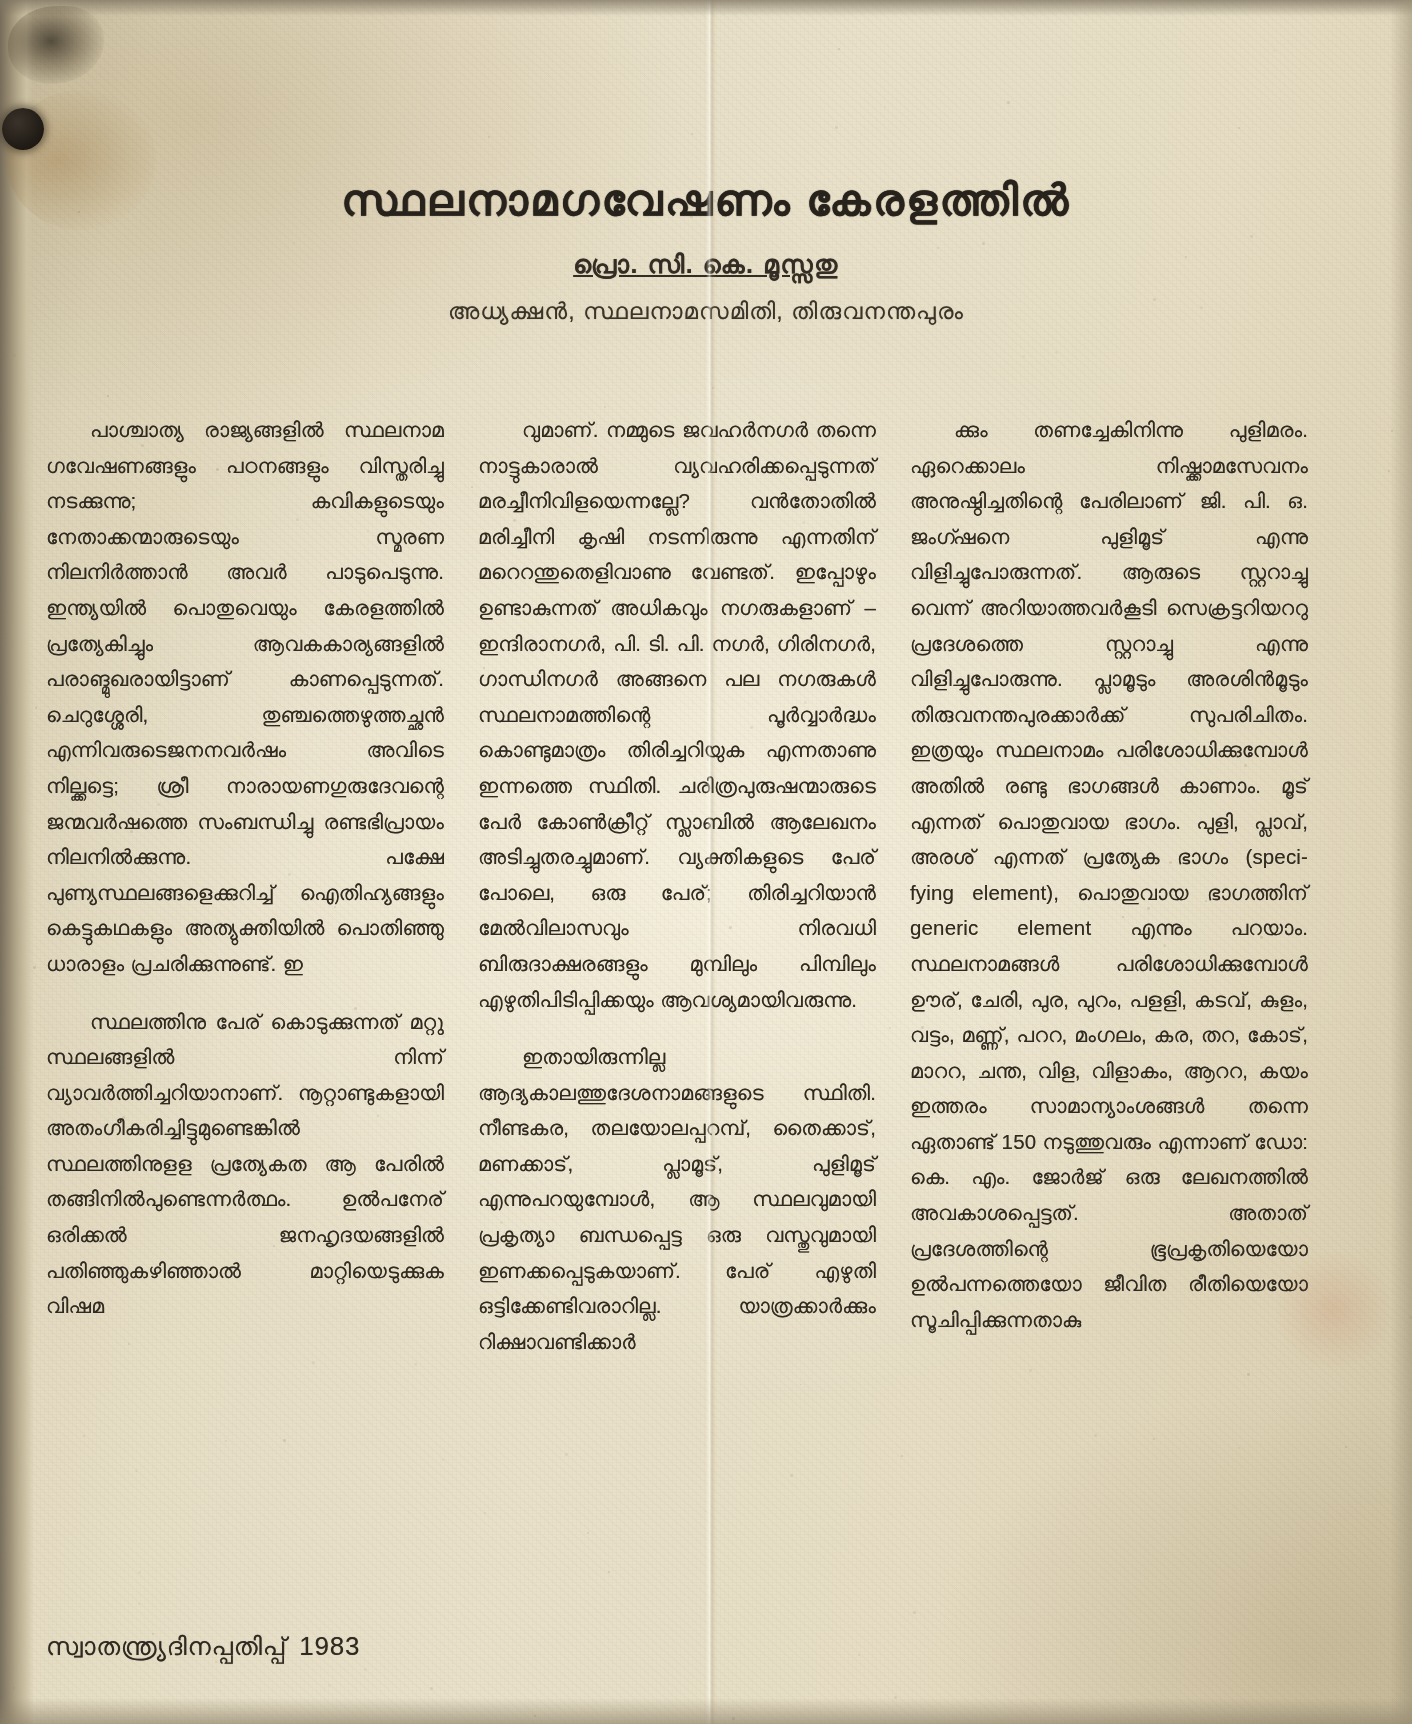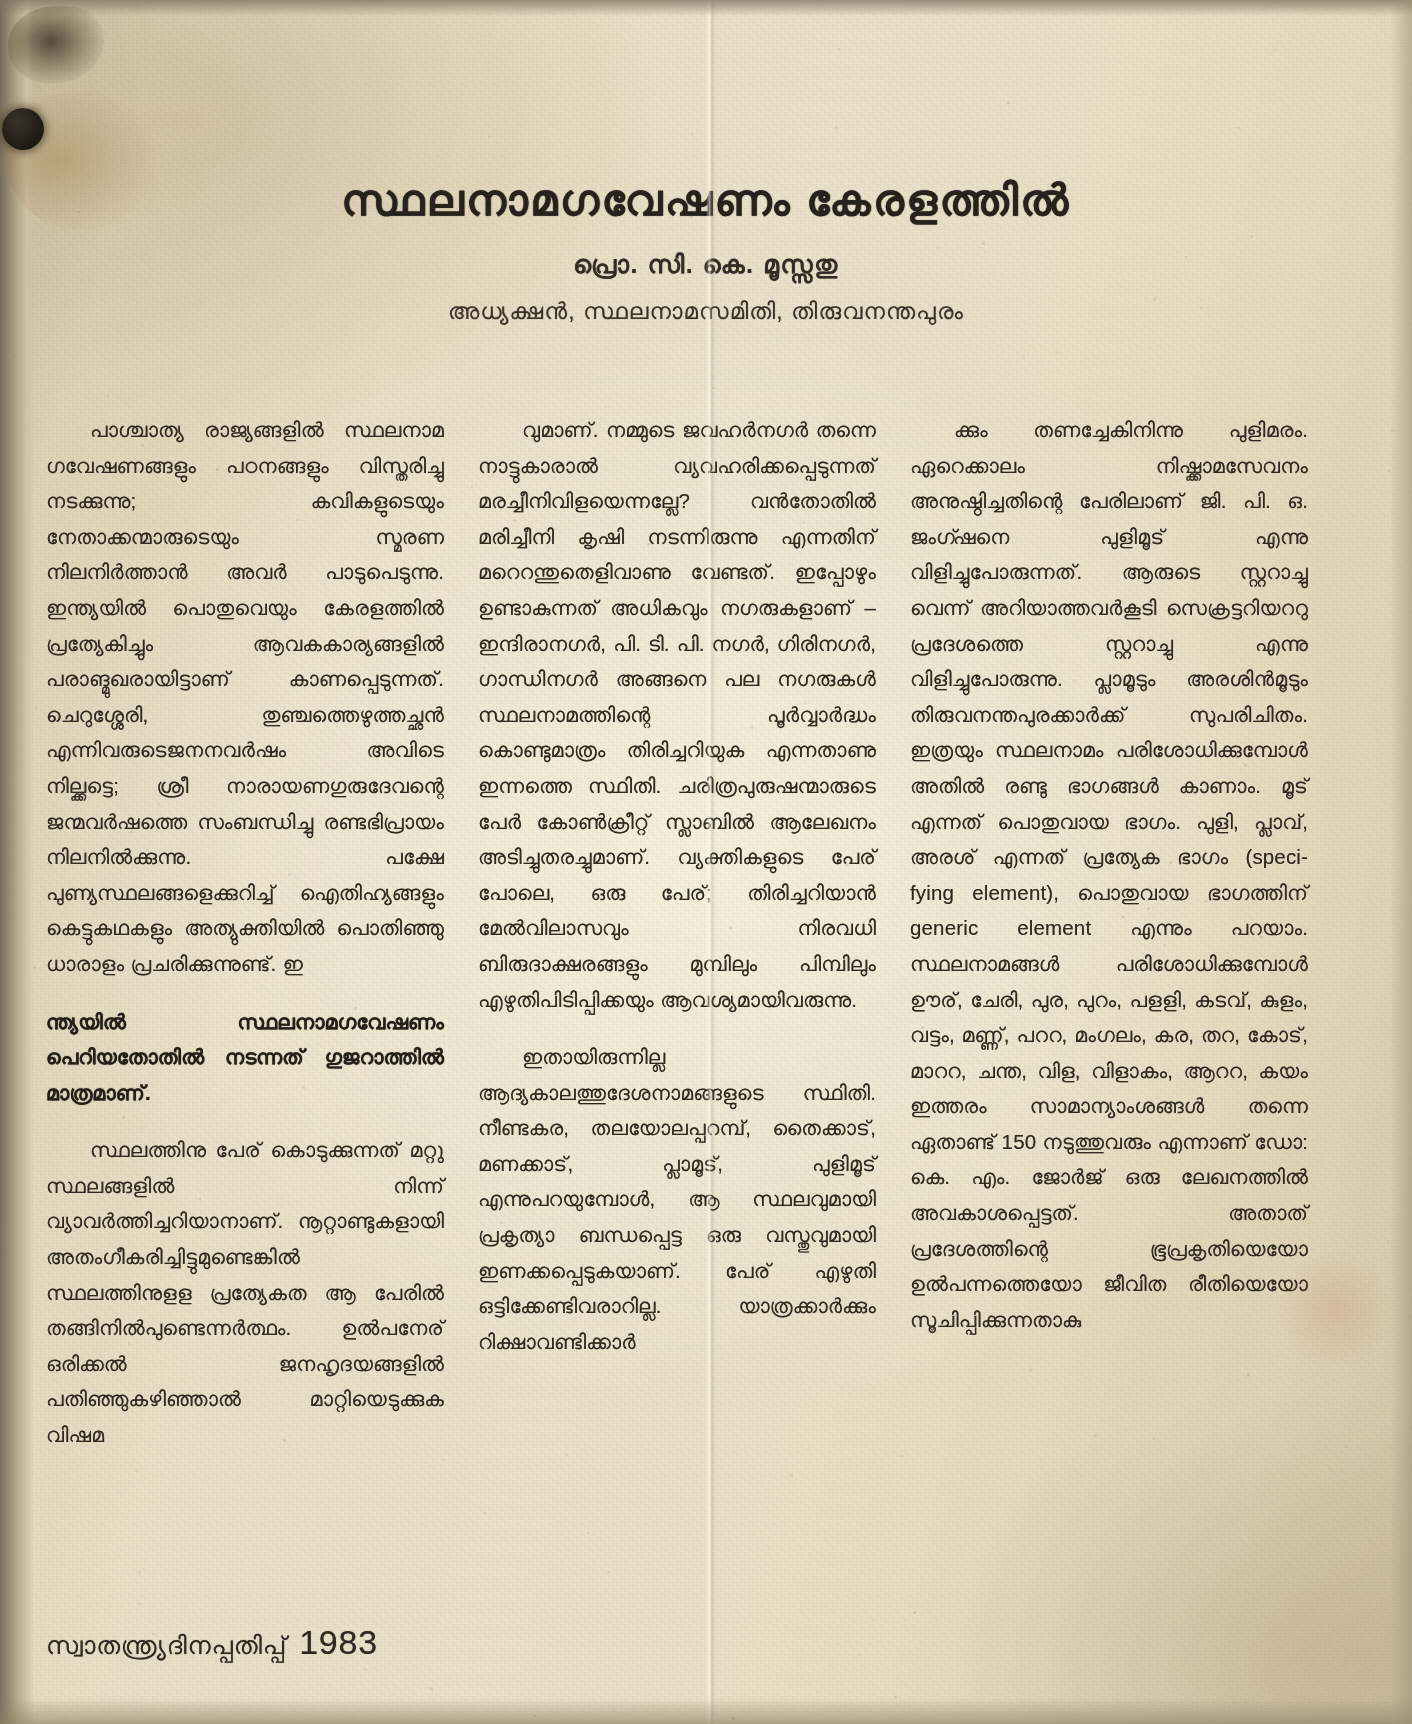--- a/index.html
+++ b/index.html
@@ -80,21 +80,21 @@
   .content{position:absolute;inset:0;padding:0;border-radius:7px;}
 
   .masthead{position:absolute;left:0;right:0;top:176px;text-align:center;}
   .doc-title{
     font-size:43px;font-weight:bold;letter-spacing:2.5px;color:#27231c;
     line-height:1.12;margin:0 0 26px 0;
     text-shadow:0 0 1.1px rgba(45,38,28,.85), .6px .4px .6px rgba(60,50,35,.45);
   }
   .doc-author{
     font-size:25px;font-weight:bold;letter-spacing:1.6px;color:#332d25;
-    margin:0 0 18px 0;text-shadow:0 0 .8px rgba(50,42,30,.6);
+    margin:0 0 18px 0;text-shadow:0 0 .8px rgba(50,42,30,.6);text-decoration:underline;
   }
   .doc-affil{
     font-size:23px;letter-spacing:1.1px;color:#3a3429;
     margin:0;text-shadow:0 0 .7px rgba(55,46,33,.5);
   }
 
   .columns{
     position:absolute;left:46px;top:412px;width:1318px;
     display:flex;gap:34px;
   }
@@ -115,40 +115,39 @@
   .col p.heavy{
     font-weight:bold;color:#231e17;
     text-shadow:0 0 .8px rgba(35,30,22,.8);
   }
 
   .footer{
     position:absolute;left:46px;bottom:62px;
     font-size:25px;letter-spacing:.8px;color:#2e2921;font-weight:500;
     text-shadow:0 0 .7px rgba(50,42,30,.55);
   }
-  .footer .year{font-family:"Liberation Sans",sans-serif;font-size:34px;margin-left:12px;}
+  .footer .year{font-family:"Liberation Sans",sans-serif;font-size:26px;margin-left:12px;}
 </style>
 </head>
 <body>
 
 <div id="page">
 
   <div class="content">
 
     <div class="masthead">
       <h1 class="doc-title">സ്ഥലനാമഗവേഷണം കേരളത്തിൽ</h1>
       <div class="doc-author">പ്രൊ. സി. കെ. മൂസ്സതു</div>
       <div class="doc-affil">അധ്യക്ഷൻ, സ്ഥലനാമസമിതി, തിരുവനന്തപുരം</div>
     </div>
 
     <div class="columns">
 
       <div class="col">
         <p>പാശ്ചാത്യ രാജ്യങ്ങളിൽ സ്ഥലനാമ ഗവേഷണങ്ങളും പഠനങ്ങളും വിസ്തരിച്ചു നടക്കുന്നു; കവികളുടെയും നേതാക്കന്മാരുടെയും സ്മരണ നിലനിർത്താൻ അവർ പാടുപെടുന്നു. ഇന്ത്യയിൽ പൊതുവെയും കേരളത്തിൽ പ്രത്യേകിച്ചും ആവകകാര്യങ്ങളിൽ പരാങ്മുഖരായിട്ടാണ് കാണപ്പെടുന്നത്. ചെറുശ്ശേരി, തുഞ്ചത്തെഴുത്തച്ഛൻ എന്നിവരുടെജനനവർഷം അവിടെ നില്ക്കട്ടെ; ശ്രീ നാരായണഗുരുദേവന്റെ ജന്മവർഷത്തെ സംബന്ധിച്ചു രണ്ടഭിപ്രായം നിലനിൽക്കുന്നു. പക്ഷേ പുണ്യസ്ഥലങ്ങളെക്കുറിച്ച് ഐതിഹ്യങ്ങളും കെട്ടുകഥകളും അത്യുക്തിയിൽ പൊതിഞ്ഞു ധാരാളം പ്രചരിക്കുന്നുണ്ട്. ഇ</p>
-        <p class="heavy noindent">ന്ത്യയിൽ സ്ഥലനാമഗവേഷണം പെറിയതോതിൽ നടന്നത് ഗുജറാത്തിൽ മാത്രമാണ്.</p>
         <p>സ്ഥലത്തിനു പേര് കൊടുക്കുന്നത് മറ്റു സ്ഥലങ്ങളിൽ നിന്ന് വ്യാവർത്തിച്ചറിയാനാണ്. നൂറ്റാണ്ടുകളായി അതംഗീകരിച്ചിട്ടുമുണ്ടെങ്കിൽ സ്ഥലത്തിനുളള പ്രത്യേകത ആ പേരിൽ തങ്ങിനിൽപുണ്ടെന്നർത്ഥം. ഉൽപനേര് ഒരിക്കൽ ജനഹൃദയങ്ങളിൽ പതിഞ്ഞുകഴിഞ്ഞാൽ മാറ്റിയെടുക്കുക വിഷമ</p>
       </div>
 
       <div class="col">
         <p>വുമാണ്. നമ്മുടെ ജവഹർനഗർ തന്നെ നാട്ടുകാരാൽ വ്യവഹരിക്കപ്പെടുന്നത് മരച്ചീനിവിളയെന്നല്ലേ? വൻതോതിൽ മരിച്ചീനി കൃഷി നടന്നിരുന്നു എന്നതിന് മറെറന്തുതെളിവാണു വേണ്ടത്. ഇപ്പോഴും ഉണ്ടാകുന്നത് അധികവും നഗരുകളാണ് – ഇന്ദിരാനഗർ, പി. ടി. പി. നഗർ, ഗിരിനഗർ, ഗാന്ധിനഗർ അങ്ങനെ പല നഗരുകൾ സ്ഥലനാമത്തിന്റെ പൂർവ്വാർദ്ധം കൊണ്ടുമാത്രം തിരിച്ചറിയുക എന്നതാണു ഇന്നത്തെ സ്ഥിതി. ചരിത്രപുരുഷന്മാരുടെ പേർ കോൺക്രീറ്റ് സ്ലാബിൽ ആലേഖനം അടിച്ചുതരച്ചുമാണ്. വ്യക്തികളുടെ പേര് പോലെ, ഒരു പേര്; തിരിച്ചറിയാൻ മേൽവിലാസവും നിരവധി ബിരുദാക്ഷരങ്ങളും മുമ്പിലും പിമ്പിലും എഴുതിപിടിപ്പിക്കയും ആവശ്യമായിവരുന്നു.</p>
         <p>ഇതായിരുന്നില്ല ആദ്യകാലത്തുദേശനാമങ്ങളുടെ സ്ഥിതി. നീണ്ടകര, തലയോലപ്പറമ്പ്, തൈക്കാട്, മണക്കാട്, പ്ലാമൂട്, പുളിമൂട് എന്നുപറയുമ്പോൾ, ആ സ്ഥലവുമായി പ്രകൃത്യാ ബന്ധപ്പെട്ട ഒരു വസ്തുവുമായി ഇണക്കപ്പെടുകയാണ്. പേര് എഴുതി ഒട്ടിക്കേണ്ടിവരാറില്ല. യാത്രക്കാർക്കും റിക്ഷാവണ്ടിക്കാർ</p>
       </div>
 
       <div class="col">
         <p>ക്കും തണച്ചേകിനിന്നു പുളിമരം. ഏറെക്കാലം നിഷ്ക്കാമസേവനം അനുഷ്ഠിച്ചതിന്റെ പേരിലാണ് ജി. പി. ഒ. ജംഗ്ഷനെ പുളിമൂട് എന്നു വിളിച്ചുപോരുന്നത്. ആരുടെ സ്റ്ററാച്ചു വെന്ന് അറിയാത്തവർകൂടി സെക്രട്ടറിയററു പ്രദേശത്തെ സ്റ്ററാച്ചു എന്നു വിളിച്ചുപോരുന്നു. പ്ലാമൂടും അരശിൻമൂടും തിരുവനന്തപുരക്കാർക്ക് സുപരിചിതം. ഇത്രയും സ്ഥലനാമം പരിശോധിക്കുമ്പോൾ അതിൽ രണ്ടു ഭാഗങ്ങൾ കാണാം. മൂട് എന്നത് പൊതുവായ ഭാഗം. പുളി, പ്ലാവ്, അരശ് എന്നത് പ്രത്യേക ഭാഗം (speci-fying element), പൊതുവായ ഭാഗത്തിന് generic element എന്നും പറയാം. സ്ഥലനാമങ്ങൾ പരിശോധിക്കുമ്പോൾ ഊര്, ചേരി, പുര, പുറം, പളളി, കടവ്, കുളം, വട്ടം, മണ്ണ്, പററ, മംഗലം, കര, തറ, കോട്, മാററ, ചന്ത, വിള, വിളാകം, ആററ, കയം ഇത്തരം സാമാന്യാംശങ്ങൾ തന്നെ ഏതാണ്ട് 150 നടുത്തുവരും എന്നാണ് ഡോ: കെ. എം. ജോർജ് ഒരു ലേഖനത്തിൽ അവകാശപ്പെട്ടത്. അതാത് പ്രദേശത്തിന്റെ ഭൂപ്രകൃതിയെയോ ഉൽപന്നത്തെയോ ജീവിത രീതിയെയോ സൂചിപ്പിക്കുന്നതാകു</p>

